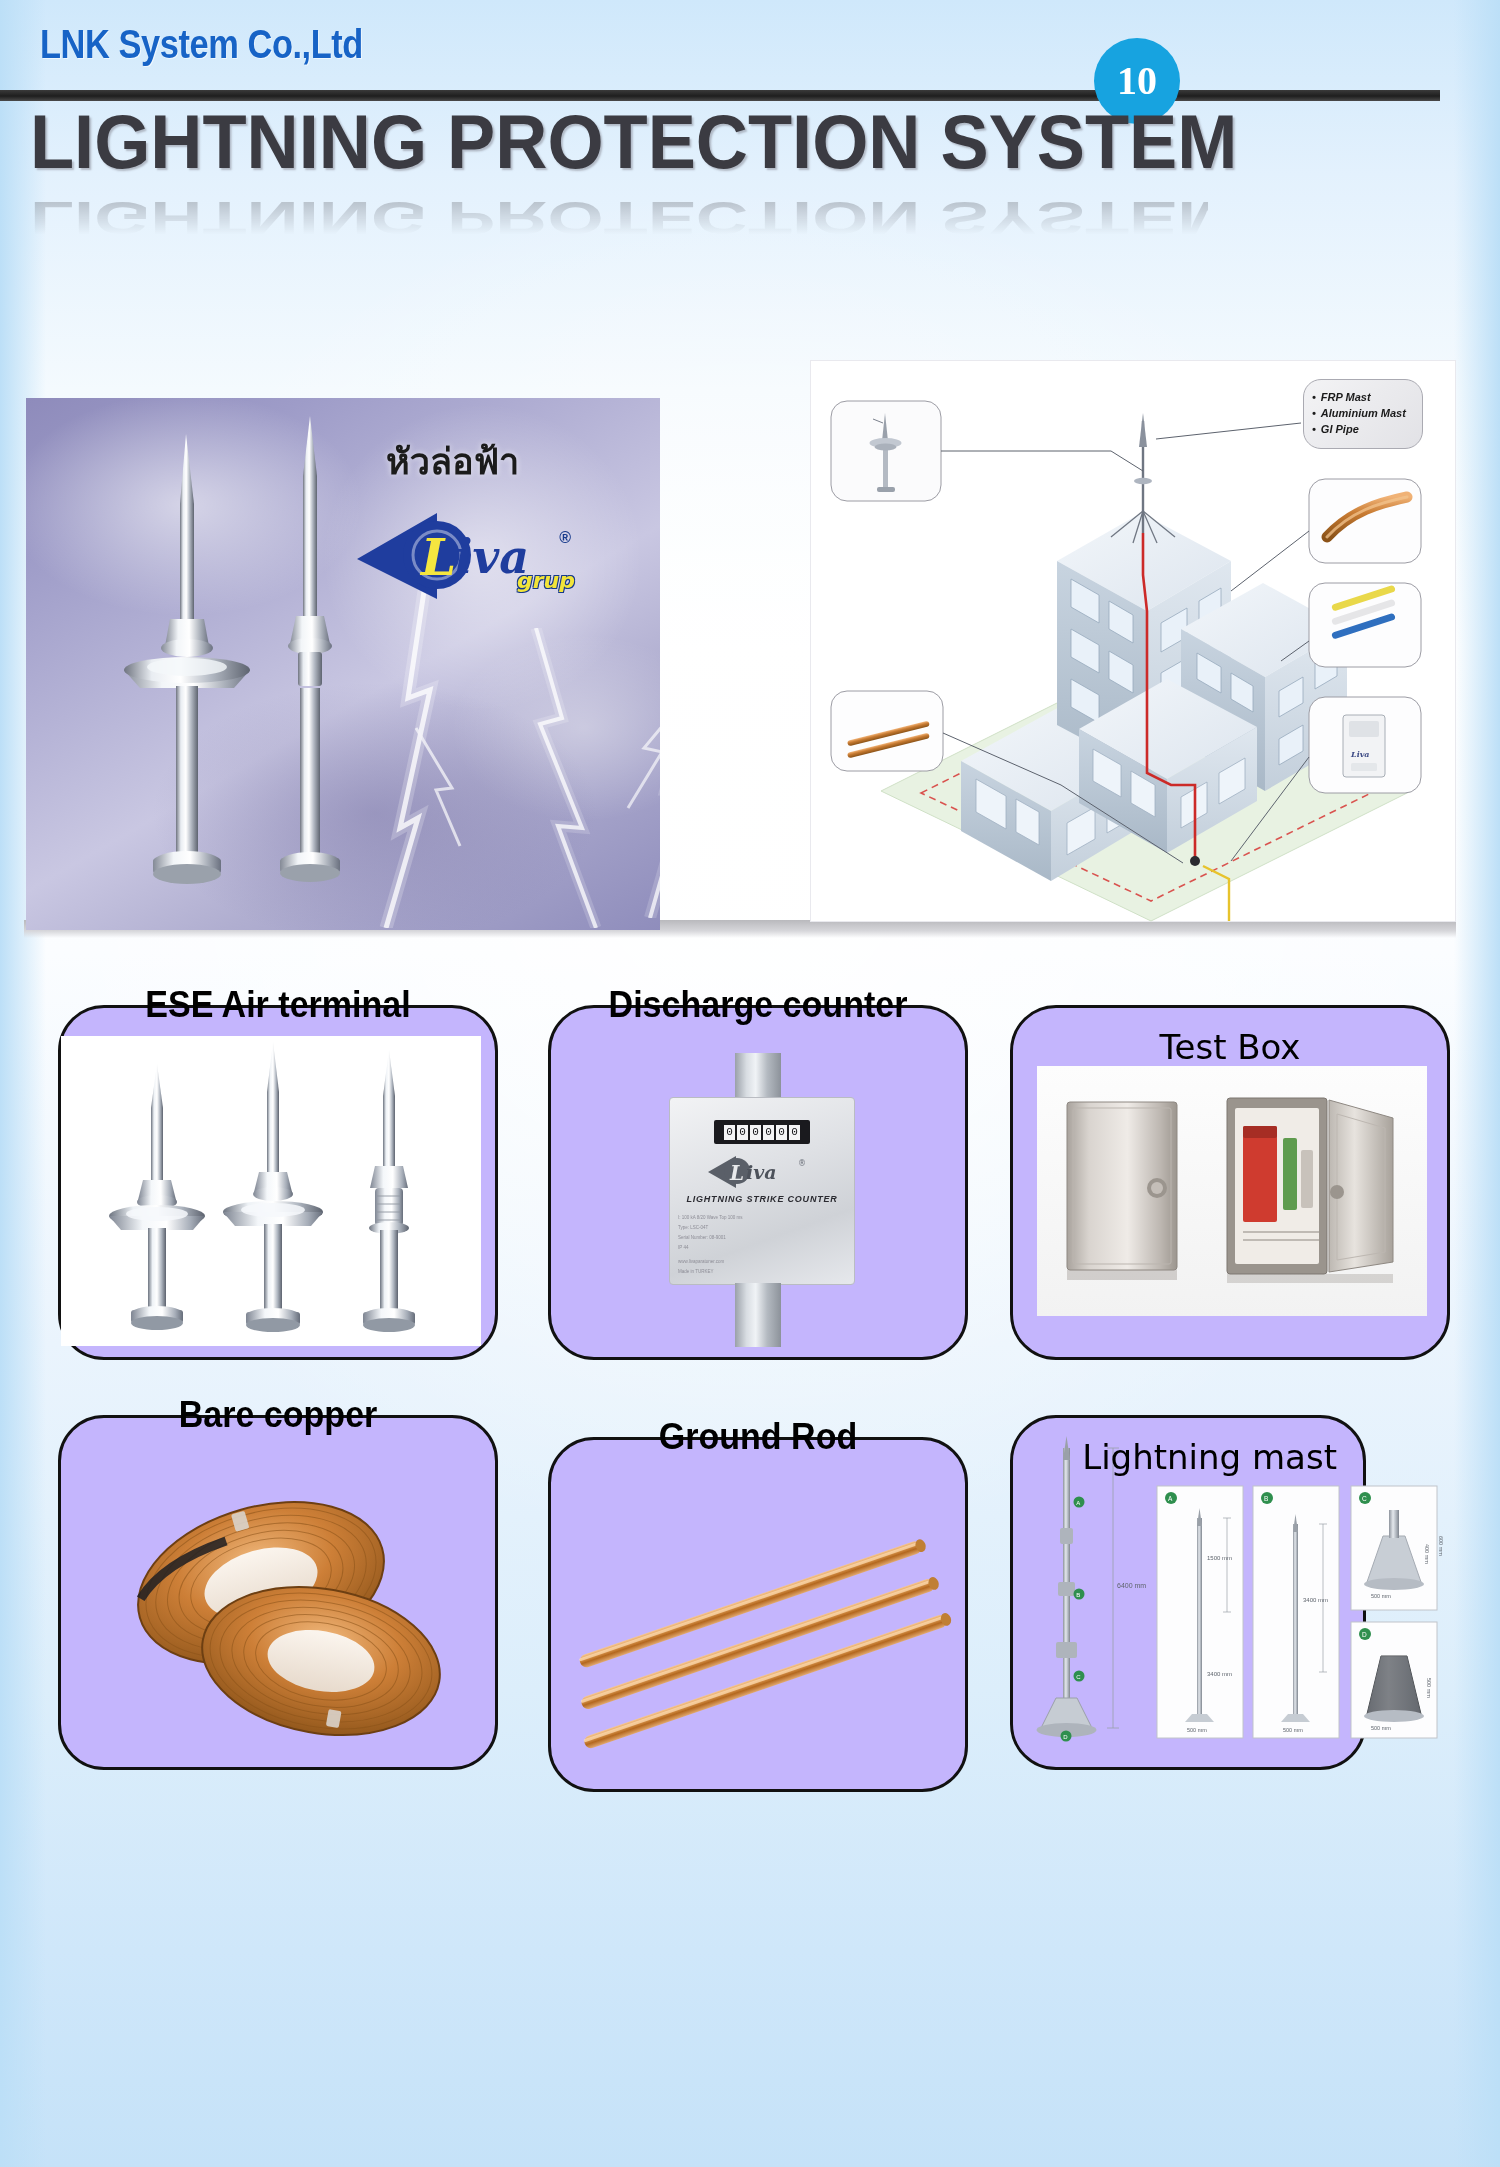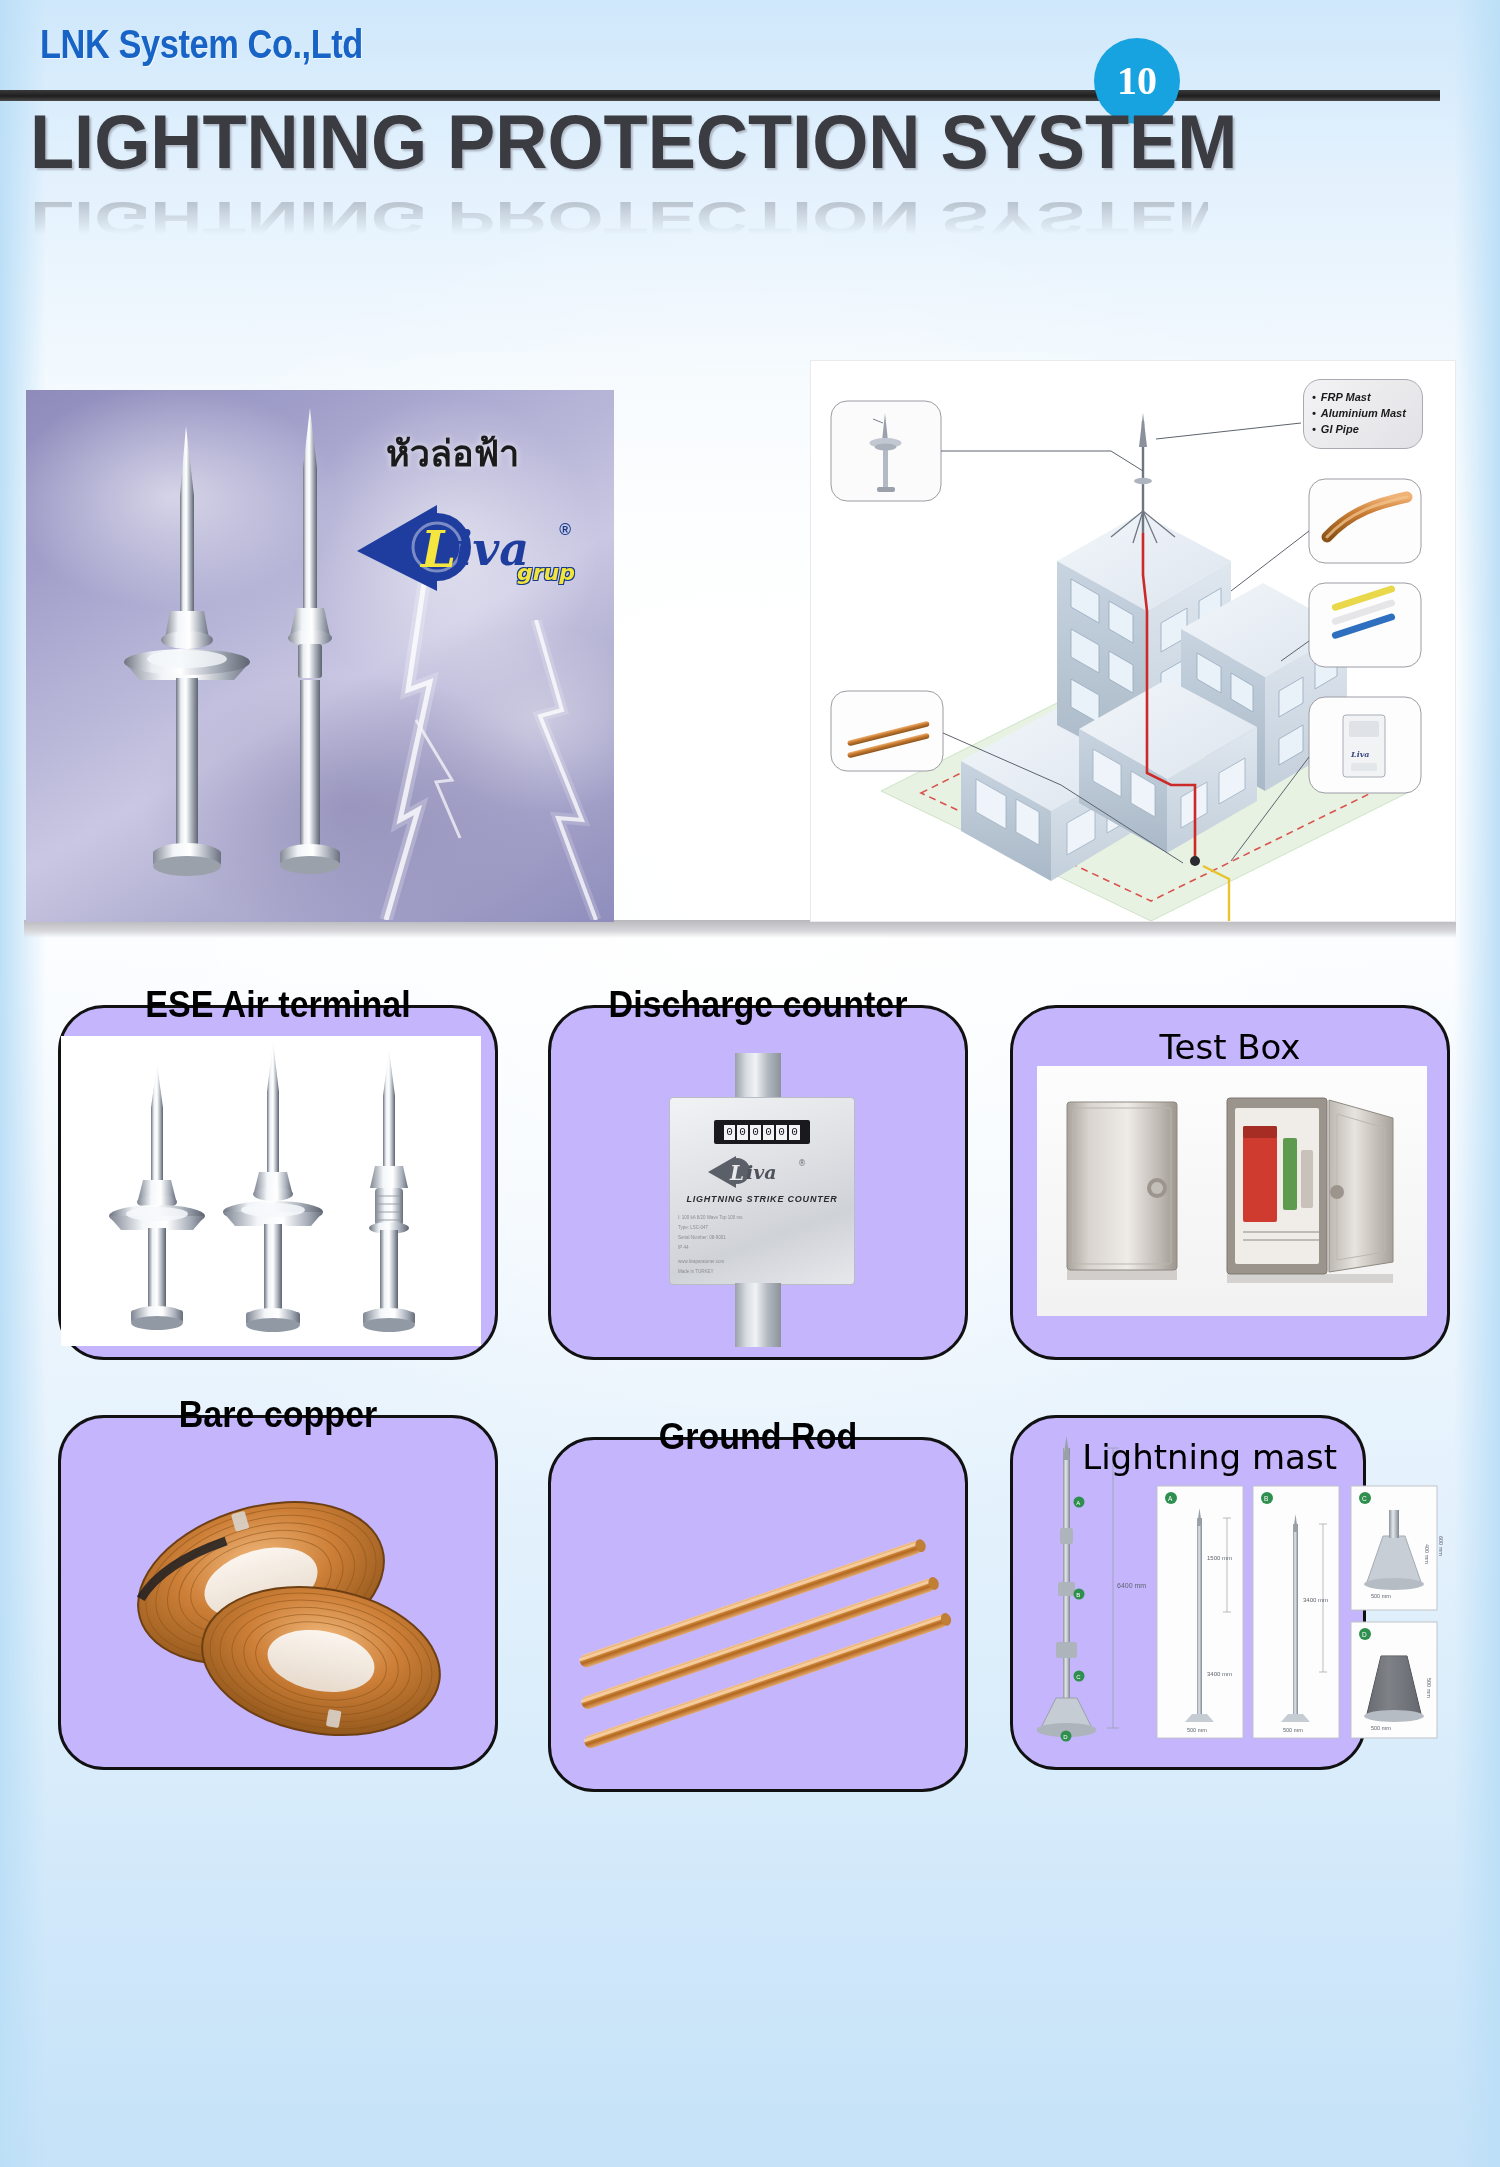--- a/index.html
+++ b/index.html
@@ -75,21 +75,21 @@
 
   
   .media-row { position: absolute; left: 0; top: 360px; width: 1500px; height: 600px; }
   .media-shadow {
     position: absolute; left: 24px; top: 560px; width: 1432px; height: 18px;
     background: linear-gradient(180deg, #b9b9bd 0%, #d6d6da 60%, rgba(214,214,218,0) 100%);
   }
 
   
   .photo-storm {
-    position: absolute; left: 26px; top: 30px; width: 588px; height: 532px;
+    position: absolute; left: 26px; top: 38px; width: 634px; height: 532px;
     background: linear-gradient(150deg, #8e8bbb 0%, #9e9cc8 18%, #b5b3d6 38%, #c9c7e2 55%, #b0aed0 72%, #8f8dbc 100%);
     overflow: hidden;
   }
   .storm-clouds {
     position: absolute; inset: 0;
     background:
       radial-gradient(ellipse 40% 30% at 25% 20%, rgba(255,255,255,0.55), rgba(255,255,255,0) 70%),
       radial-gradient(ellipse 35% 40% at 72% 30%, rgba(255,255,255,0.5), rgba(255,255,255,0) 72%),
       radial-gradient(ellipse 50% 35% at 55% 78%, rgba(120,115,165,0.45), rgba(120,115,165,0) 70%),
       radial-gradient(ellipse 30% 25% at 88% 62%, rgba(255,255,255,0.35), rgba(255,255,255,0) 70%);

